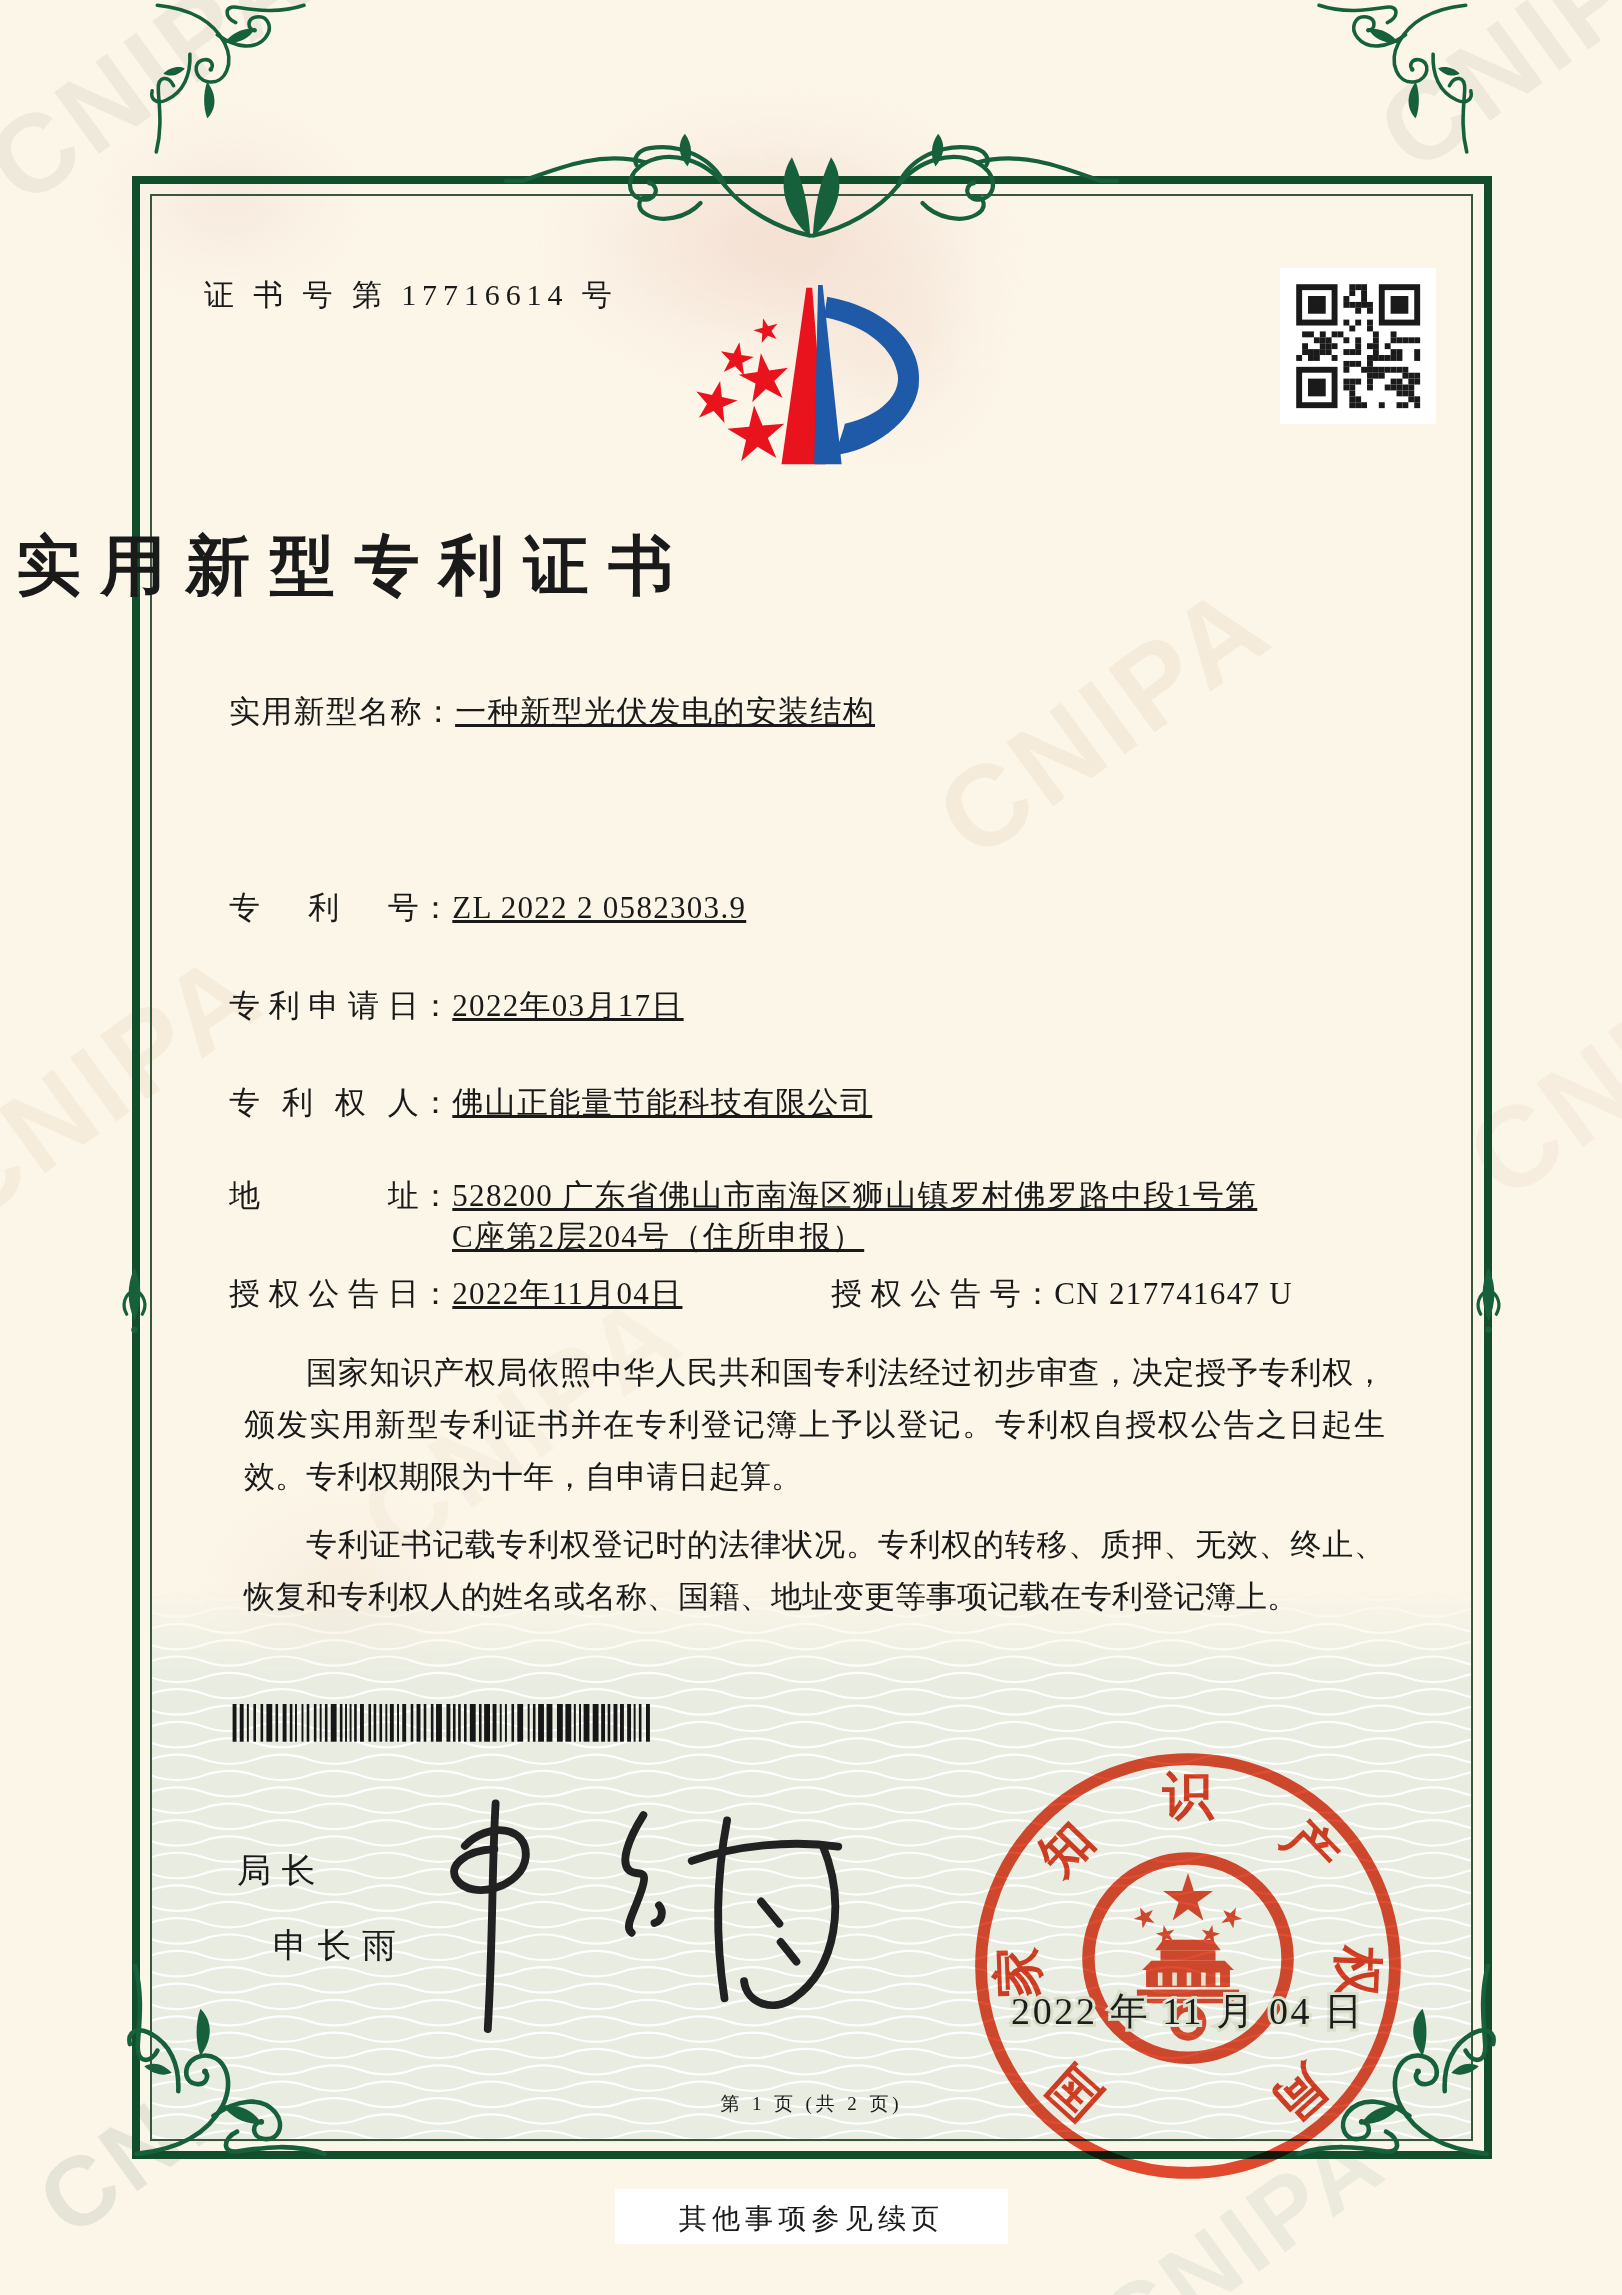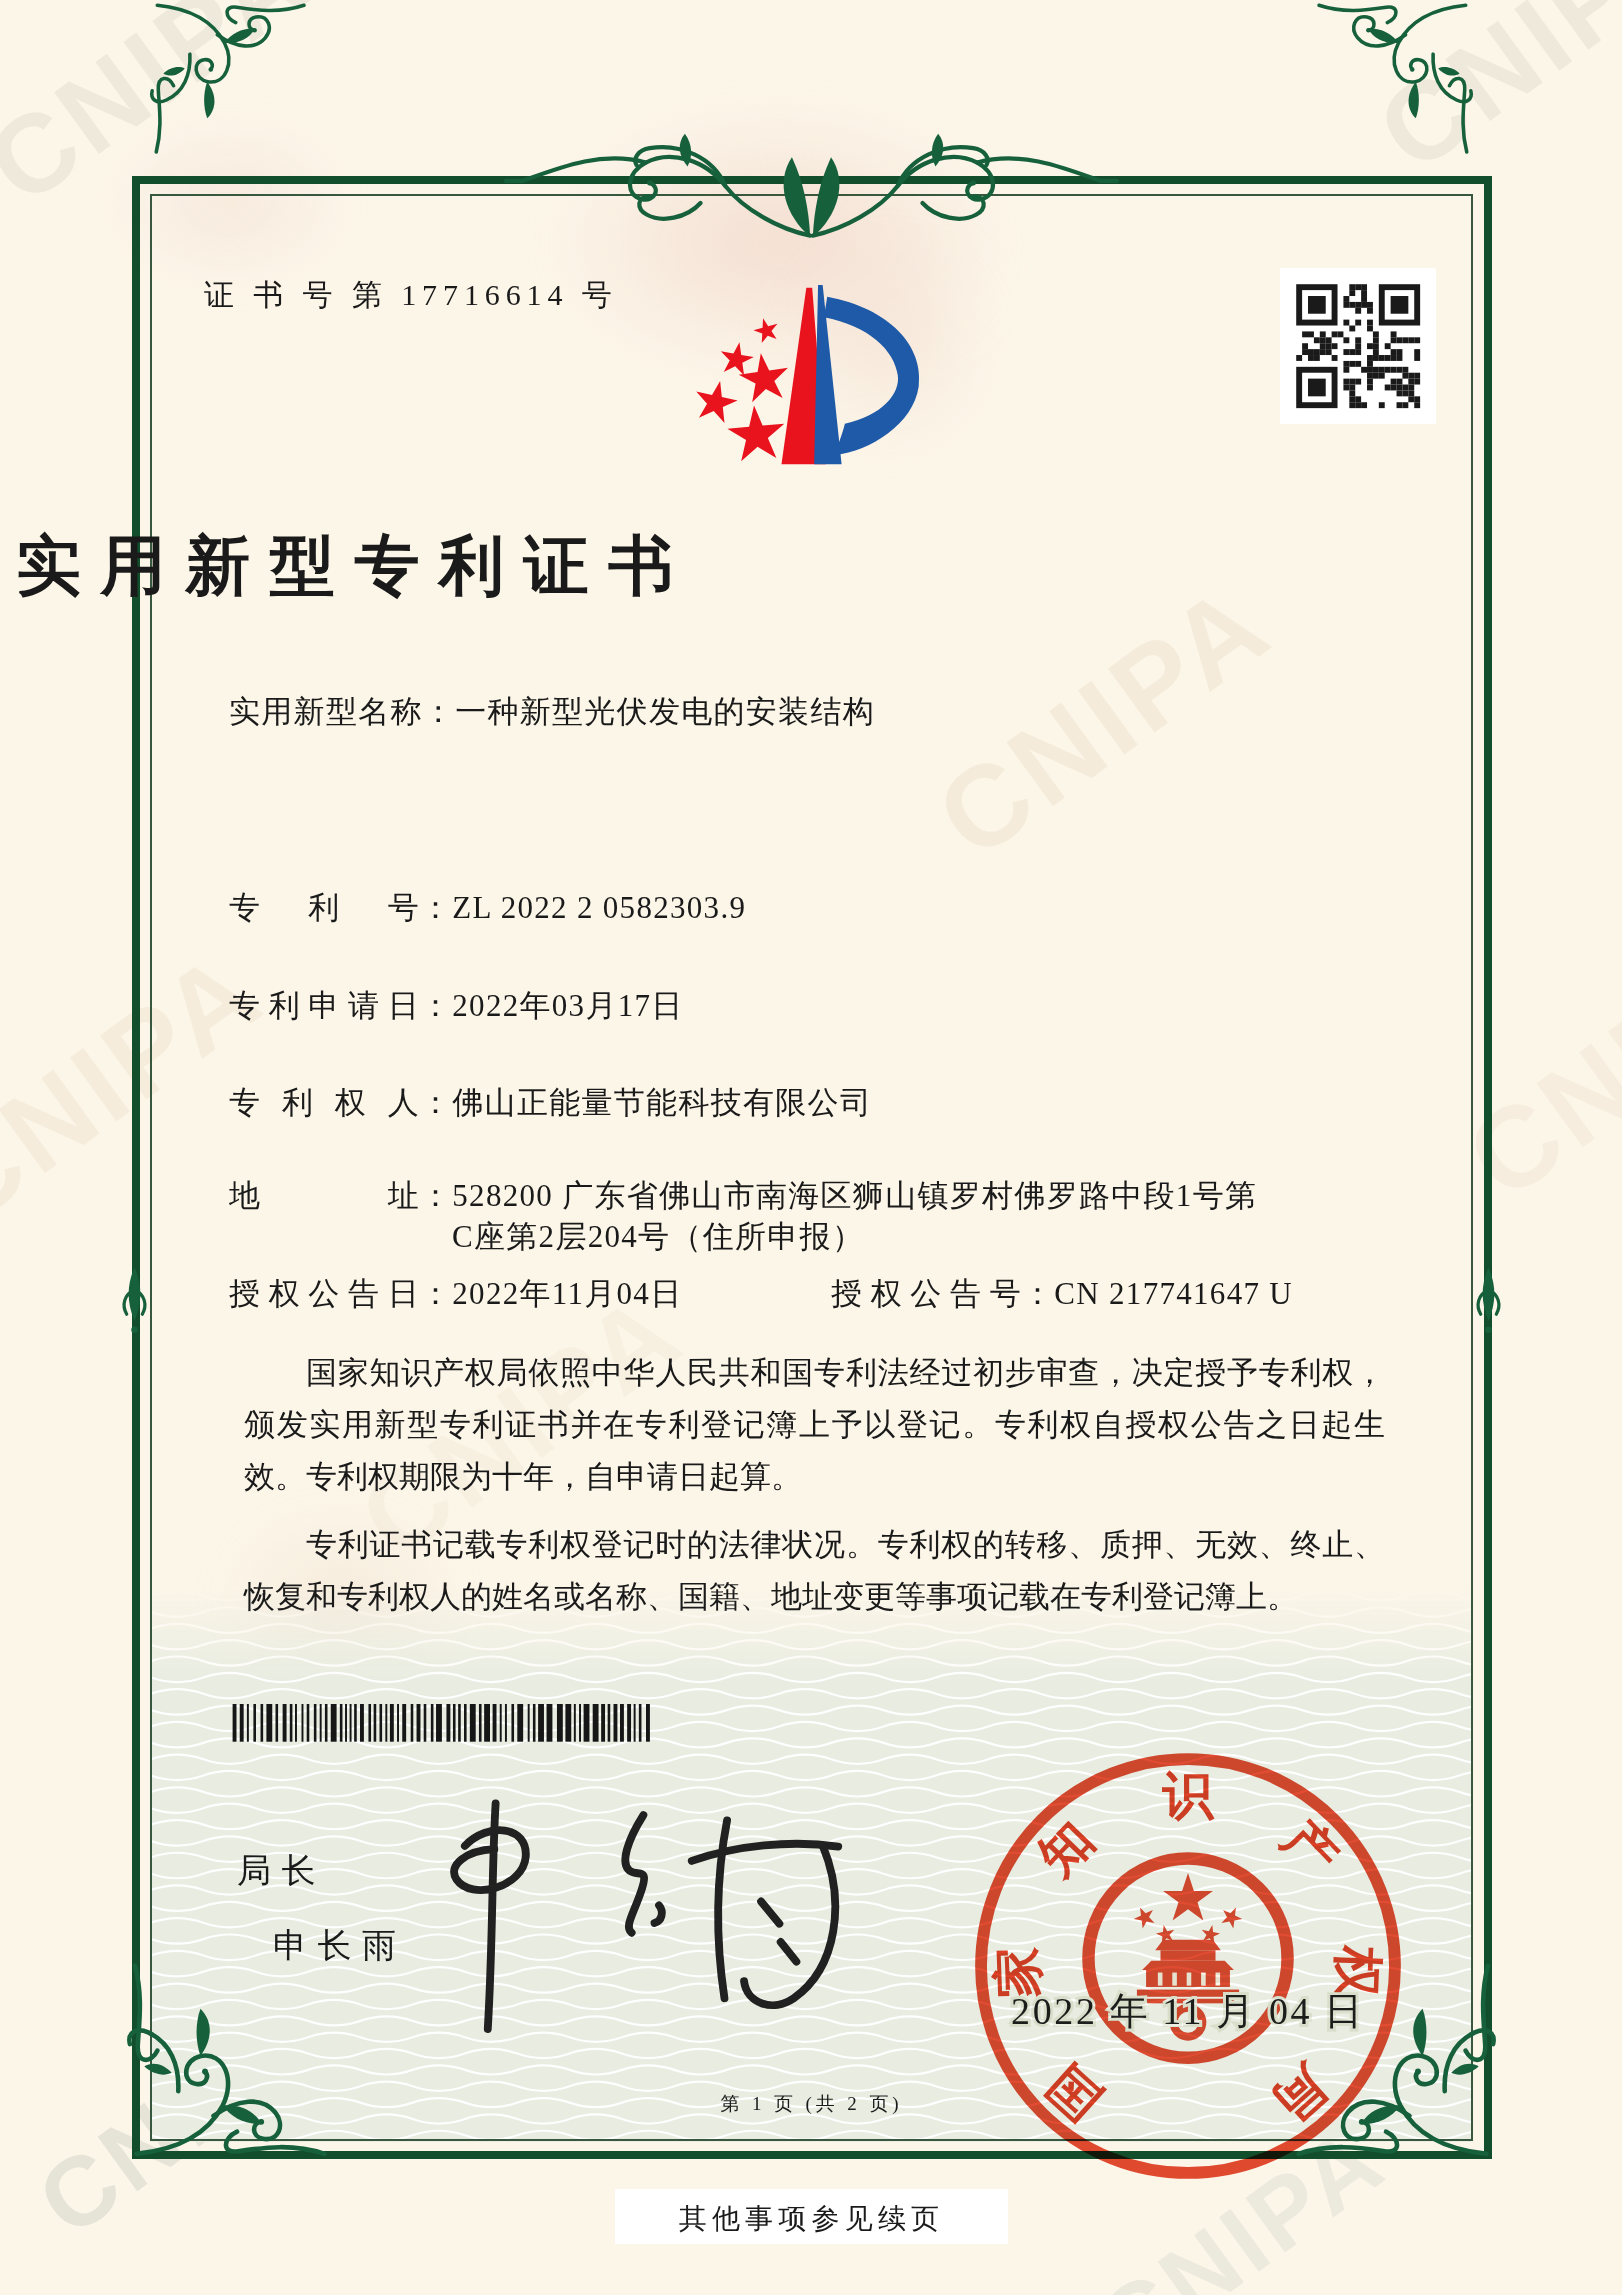--- a/index.html
+++ b/index.html
@@ -17,21 +17,21 @@
   
   .frame-outer{position:absolute;left:132px;top:176px;width:1360px;height:1983px;
                border:8.5px solid #134e2c;box-sizing:border-box;z-index:2;}
   .frame-inner{position:absolute;left:150px;top:194px;width:1323px;height:1947px;
                border:2px solid #37573f;box-sizing:border-box;z-index:2;}
   .orn{position:absolute;z-index:3;pointer-events:none;}
   
   .cert-no{position:absolute;left:204px;top:275px;font-size:30px;letter-spacing:5.9px;z-index:4;}
   .title{position:absolute;left:16px;top:483px;width:100%;text-align:left;font-size:65px;
          font-weight:bold;letter-spacing:19.6px;z-index:4;margin-top:39px;}
-  .frow{position:absolute;left:229px;font-size:31px;letter-spacing:1.3px;line-height:41px;z-index:4;width:1178px;}
+  .frow{position:absolute;left:229px;font-size:31px;letter-spacing:1.3px;line-height:41px;z-index:4;width:1178px;text-decoration:underline;}
   .lbl{display:inline-block;min-width:191px;text-align:justify;text-align-last:justify;vertical-align:top;}
   .colon{display:inline-block;vertical-align:top;}
   .val{vertical-align:top;}
   .val2{padding-left:223px;}
   .frow .right{position:absolute;left:602px;top:0;}
   .paras{position:absolute;left:228px;top:1331px;width:1173px;font-size:31px;line-height:52px;
          text-align:justify;z-index:4;}
   .paras p{margin:16px;text-indent:62px;}
   .barcode{position:absolute;left:230px;top:1704px;z-index:4;}
   .sig-role{position:absolute;left:237px;top:1848px;font-size:34px;letter-spacing:10.5px;

